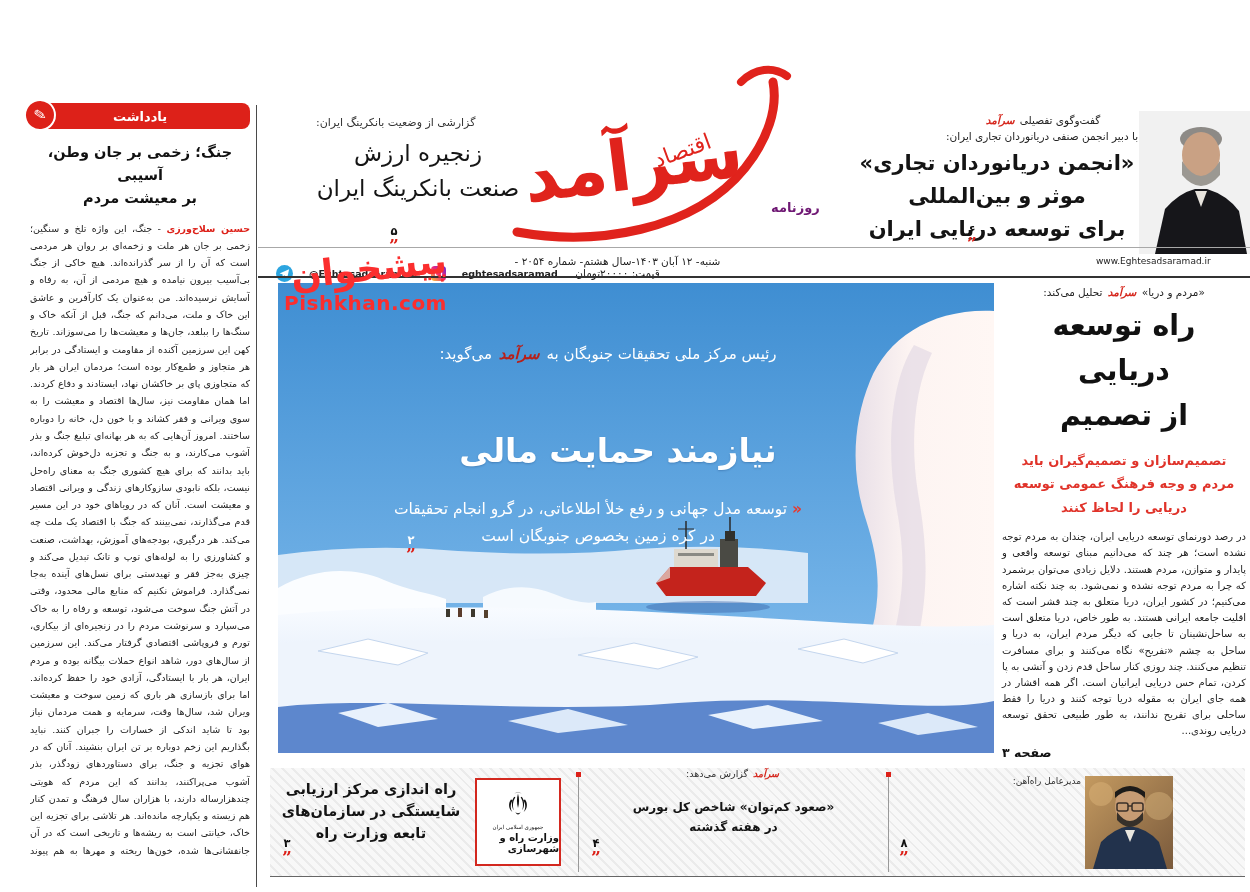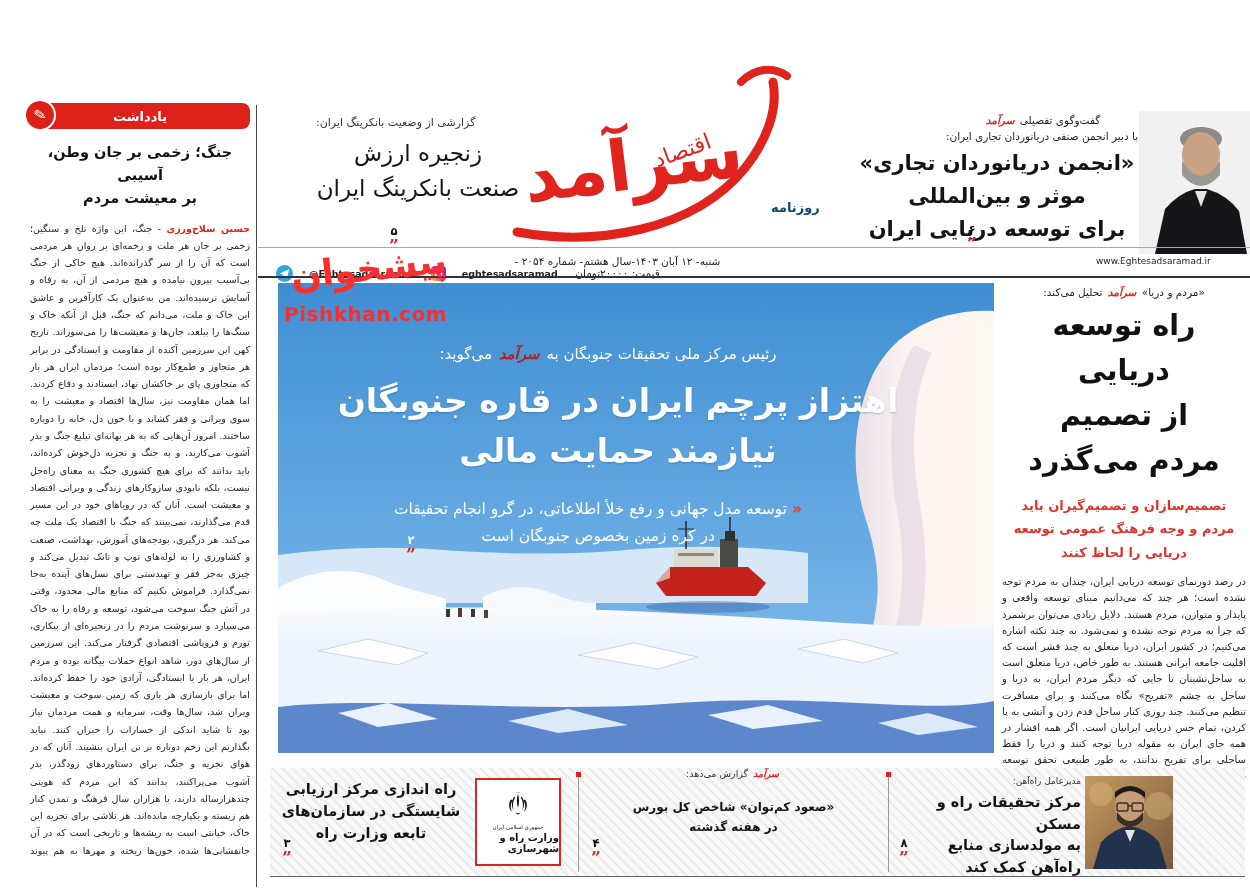--- a/index.html
+++ b/index.html
@@ -33,21 +33,21 @@
   .bankering-kicker{font-size:11px;color:#333;text-align:right;padding-left:44px;text-align:left;direction:rtl;}
   .bankering-kicker{text-align:left;}
   .bankering-headline{margin-top:7px;font-size:23px;font-weight:normal;line-height:1.5;text-align:center;color:#151515;}
 
   
   .masthead{left:505px;top:46px;width:300px;height:205px;}
   .logo-swoosh{position:absolute;left:0;top:0;}
   .logo-word-main{position:absolute;left:18px;top:78px;font-size:70px;font-weight:bold;color:#e0231c;
     transform:rotate(-7deg);letter-spacing:-2px;}
   .logo-word-top{position:absolute;left:148px;top:92px;font-size:22px;color:#e0231c;transform:rotate(-20deg);}
-  .paper-type{left:771px;top:200px;font-size:13px;font-weight:bold;color:#0c4a6e;}
+  .paper-type{left:771px;top:200px;font-size:13px;font-weight:bold;color:#701a75;}
 
   
   .seafarers-kicker{left:880px;top:112px;width:324px;text-align:center;font-size:10.5px;line-height:1.55;color:#222;}
   .seafarers-headline{left:856px;top:147px;width:282px;text-align:center;font-size:21px;font-weight:bold;
     line-height:1.58;color:#141414;}
   .brand-inline{color:#d6281e;font-weight:bold;font-style:italic;padding:0 2px;}
   .portrait-top{left:1139px;top:111px;width:111px;height:143px;background:#f1f1f1;overflow:hidden;}
 
   
   .rule-top{left:258px;top:247px;width:992px;height:1px;background:#a8a8a8;}
@@ -55,21 +55,21 @@
   .social-row{left:276px;top:262px;height:22px;display:flex;align-items:center;gap:16px;direction:ltr;}
   .social-handle{font-size:9.5px;color:#222;font-weight:bold;}
   .date-text{left:505px;top:255px;width:225px;text-align:center;font-size:10.5px;color:#222;}
   .website{left:1096px;top:256px;font-size:9px;color:#222;direction:ltr;}
 
   
   .mainimg{left:278px;top:283px;width:716px;height:470px;overflow:visible;}
   .mainimg svg.scene{position:absolute;left:0;top:0;}
   .watermark{position:absolute;left:6px;top:-32px;z-index:5;color:#fb2e2e;line-height:1;}
   .watermark-fa{font-size:36px;font-weight:bold;transform:rotate(-6deg);display:block;}
-  .watermark-en{font-size:20px;font-weight:bold;letter-spacing:.5px;display:block;margin-top:17px;direction:ltr;text-align:left;}
+  .watermark-en{font-size:20px;font-weight:bold;letter-spacing:.5px;display:block;margin-top:6px;direction:ltr;text-align:left;}
   .main-kicker{position:absolute;left:0;top:62px;width:660px;text-align:center;color:#fff;font-size:15px;z-index:4;}
   .main-headline{position:absolute;left:0;top:93px;width:680px;text-align:center;color:#fff;font-size:33px;
     font-weight:bold;line-height:1.5;z-index:4;text-shadow:0 1px 2px rgba(0,40,90,.25);}
   .main-subhead{position:absolute;left:0;top:213px;width:640px;text-align:center;color:#fff;font-size:15.5px;
     line-height:1.75;z-index:4;}
   .rq{color:#e8392f;font-weight:bold;}
   .main-pnum{position:absolute;left:124px;top:252px;z-index:5;}
   .main-pnum .pnum-digit{color:#fff;}
 
   
@@ -250,21 +250,21 @@
     <div class="watermark">
       <span class="watermark-fa">پیشخوان</span>
       <span class="watermark-en">Pishkhan.com</span>
     </div>
     <div class="main-kicker">
       <span>رئیس مرکز ملی تحقیقات جنوبگان به</span>
       <span class="brand-inline" style="color:#b81f18;">سرآمد</span>
       <span>می‌گوید:</span>
     </div>
     <div class="main-headline">
-      <span>اهتزاز پرچم ایران در قاره جنوبگان</span><br>
+      <br>
       <span>نیازمند حمایت مالی</span>
     </div>
     <div class="main-subhead">
       <span class="rq">«</span>
       <span>توسعه مدل جهانی و رفع خلأ اطلاعاتی، در گرو انجام تحقیقات</span><br>
       <span>در کره زمین بخصوص جنوبگان است</span>
     </div>
     <div class="pnum main-pnum">
       <span class="pnum-digit">۲</span>
     </div>
@@ -272,21 +272,20 @@
 
   <div class="abs seacol">
     <div class="sea-kicker">
       <span>«مردم و دریا»</span>
       <span class="brand-inline">سرآمد</span>
       <span>تحلیل می‌کند:</span>
     </div>
     <div class="sea-headline">
       <span>راه توسعه دریایی</span><br>
       <span>از تصمیم</span><br>
-      <span>مردم می‌گذرد</span>
     </div>
     <div class="sea-subhead">
       <span>تصمیم‌سازان و تصمیم‌گیران باید</span><br>
       <span>مردم و وجه فرهنگ عمومی توسعه</span><br>
       <span>دریایی را لحاظ کنند</span>
     </div>
     <div class="sea-body">در رصد دورنمای توسعه دریایی ایران، چندان به مردم توجه نشده است؛ هر چند که می‌دانیم مبنای توسعه واقعی و پایدار و متوازن، مردم هستند. دلایل زیادی می‌توان برشمرد که چرا به مردم توجه نشده و نمی‌شود. به چند نکته اشاره می‌کنیم؛ در کشور ایران، دریا متعلق به چند قشر است که اقلیت جامعه ایرانی هستند. به طور خاص، دریا متعلق است به ساحل‌نشینان تا جایی که دیگر مردم ایران، به دریا و ساحل به چشم «تفریح» نگاه می‌کنند و برای مسافرت تنظیم می‌کنند. چند روزی کنار ساحل قدم زدن و آتشی به پا کردن، تمام حس دریایی ایرانیان است. اگر همه اقشار در همه جای ایران به مقوله دریا توجه کنند و دریا را فقط ساحلی برای تفریح ندانند، به طور طبیعی تحقق توسعه دریایی روندی...</div>
     <div class="sea-cont">صفحه ۳</div>
   </div>
 
@@ -332,25 +331,20 @@
       <div class="pnum" style="position:absolute;left:8px;top:70px;">
         <span class="pnum-digit">۴</span>
       </div>
     </div>
 
     <div class="strip-divider" style="left:618px;"></div>
 
     <div class="cell" style="left:619px;width:356px;">
       <div class="rail-text">
         <div class="cell-kicker">مدیرعامل راه‌آهن:</div>
-        <div class="cell-headline" style="text-align:right;">
-          <span>مرکز تحقیقات راه و مسکن</span><br>
-          <span>به مولدسازی منابع</span><br>
-          <span>راه‌آهن کمک کند</span>
-        </div>
       </div>
       <div class="portrait-strip">
         <svg width="88" height="93" viewBox="0 0 88 93">
           <defs>
               <linearGradient id="warm" x1="0" y1="0" x2="1" y2="1">
             <stop offset="0" stop-color="#c49a60"></stop>
                 <stop offset="1" stop-color="#7a5a3c"></stop>
           </linearGradient>
             </defs>
           <rect width="88" height="93" fill="url(#warm)"></rect>

